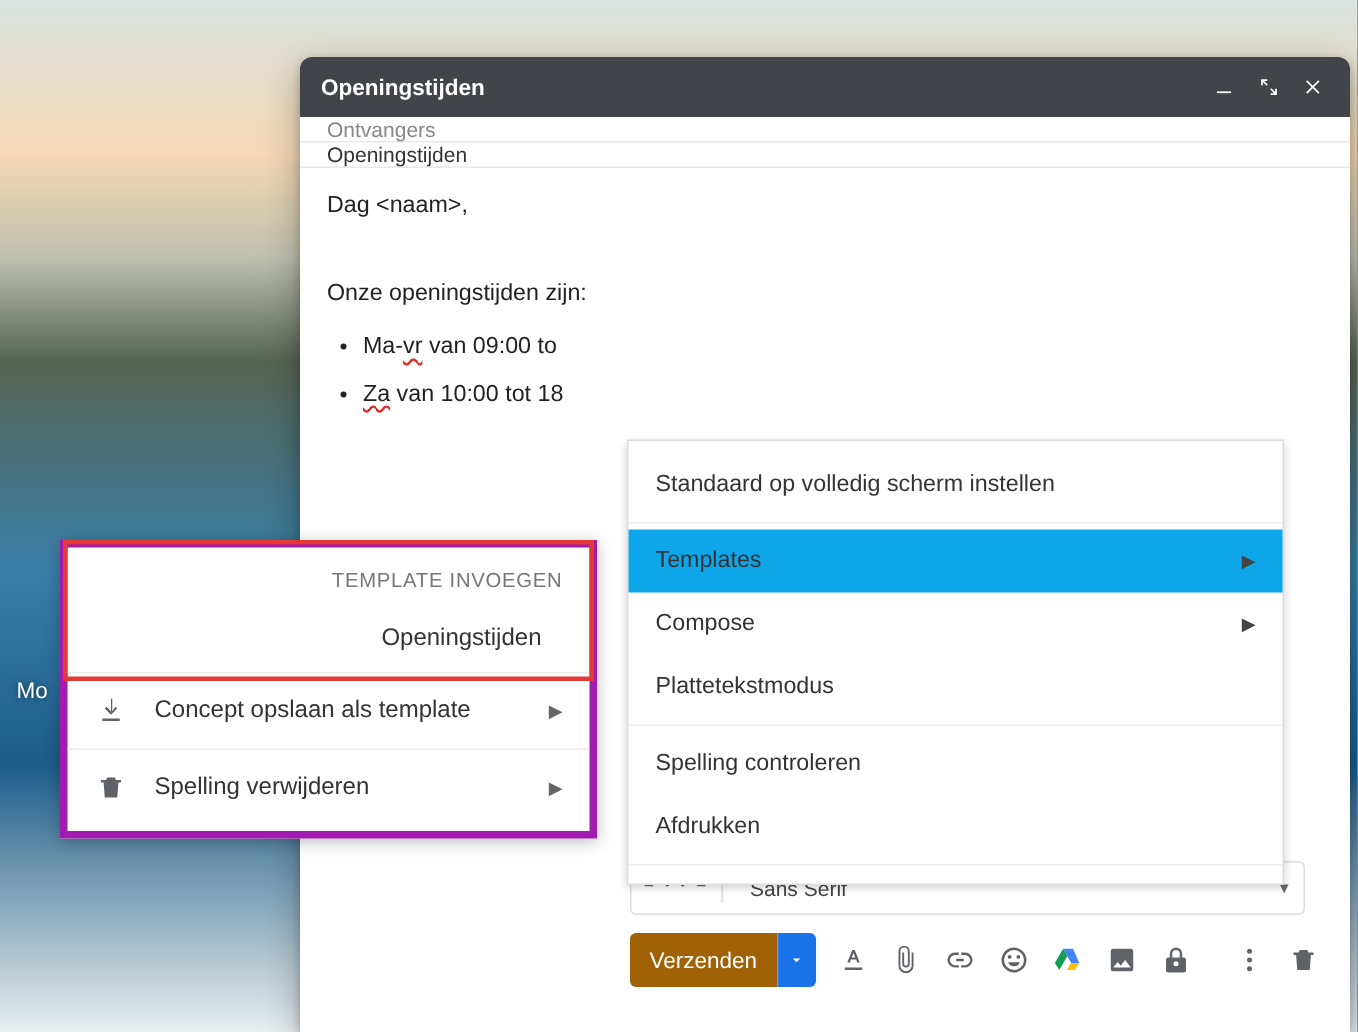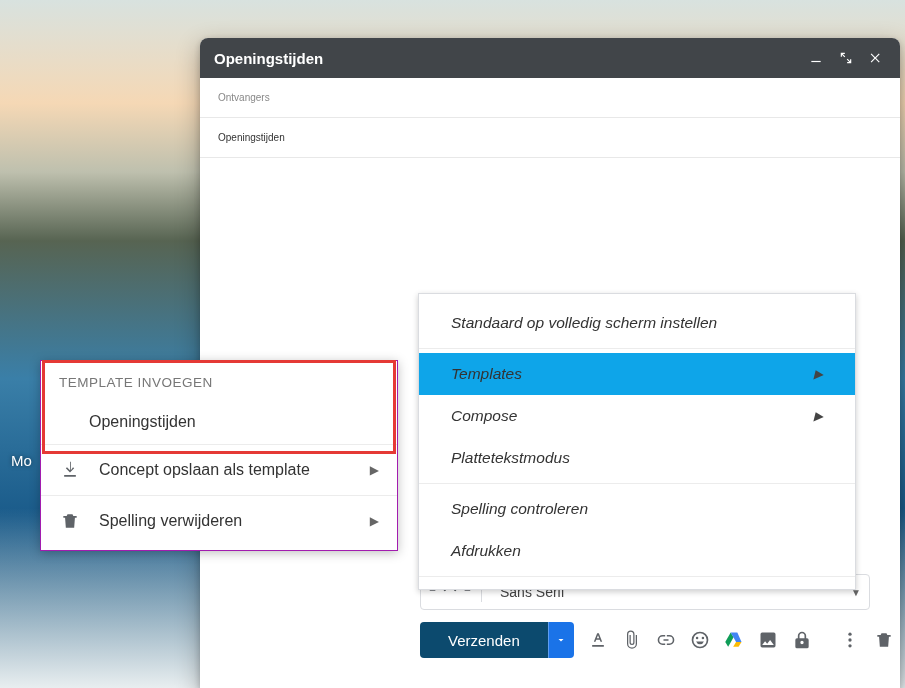--- a/index.html
+++ b/index.html
@@ -5,44 +5,44 @@
   * { box-sizing: border-box; font-family: Arial, Helvetica, sans-serif; }
   body { margin: 0; width: 905px; height: 688px; position: relative; overflow: hidden; background: #222; }
   .bg { position: absolute; inset: 0; background: linear-gradient(to bottom, #d8e2df 0%, #f5d8b5 15%, #bec0ae 25%, #576452 35%, #3a7fa8 55%, #1a5b8a 75%, #245a7a 100%); }
   .bg::after { content:""; position:absolute; bottom:0; left:0; right:0; height:180px; background: linear-gradient(to top, #e8eef0 0%, rgba(232,238,240,0) 100%); }
   .bg-text { position:absolute; left:11px; top:452px; color:#fff; font-size:15px; text-shadow:0 0 4px rgba(0,0,0,.5);}
   .compose { position: absolute; left: 200px; top: 38px; width: 700px; height: 650px; background: #fff; box-shadow: 0 8px 24px rgba(0,0,0,.3), 0 2px 6px rgba(0,0,0,.2); border-radius: 8px 8px 0 0; overflow: hidden; }
   .titlebar { background: #414549; color: #fff; height: 40px; display: flex; align-items: center; padding: 0 14px; }
   .titlebar .title { font-weight: 600; font-size: 15px; flex: 1; }
   .titlebar .icon { width: 20px; height: 20px; margin-left: 10px; cursor: pointer; display:flex;align-items:center;justify-content:center;}
   .titlebar svg { fill: #fff; width: 14px; height: 14px; }
-  .row { padding: 14px 18px; border-bottom: 1px solid #e8e8e8; font-size: 10px; color: #555; }
+  .row { padding: 0 18px; border-bottom: 1px solid #e8e8e8; font-size: 14px; color: #555; }
   .recipients { color: #888; }
   .subject { color: #333; }
   .body { padding: 10px 18px 0 18px; font-size: 15.5px; color: #222; line-height: 1.9; }
   .body ul { margin: 6px 0 0 24px; padding: 0; }
   .body li { margin-bottom: 2px; }
   .body .squiggle { text-decoration: underline wavy #d93025; text-underline-offset: 3px; }
   .format-bar { position:absolute; left:220px; right:30px; bottom:78px; height:36px; border:1px solid #dadce0; border-radius:4px; display:flex; align-items:center; padding:0 8px; gap:6px; background:#fff;}
   .format-bar .sep { width:1px; height:20px; background:#dadce0; margin:0 4px;}
   .format-bar .txt { font-size:14px; color:#444; padding:0 8px; display:flex; align-items:center; height:100%;}
   .format-bar svg{width:18px;height:18px;fill:#5f6368;}
   .send-row { position:absolute; left:220px; right:20px; bottom:28px; height:40px; display:flex; align-items:center; gap:14px;}
-  .send-btn { background:#0c4a6e; color:#fff; border:none; border-radius:4px 0 0 4px; height:36px; padding:0 28px; font-size:15px; font-weight:500; cursor:pointer;}
+  .send-btn { background:#a16207; color:#fff; border:none; border-radius:4px 0 0 4px; height:36px; padding:0 13px; font-size:15px; font-weight:500; cursor:pointer;}
   .send-caret { background:#1a73e8; color:#fff; border:none; border-left:1px solid rgba(255,255,255,.3); border-radius:0 4px 4px 0; height:36px; width:26px; cursor:pointer; display:flex;align-items:center;justify-content:center;}
   .send-caret svg{fill:#fff;width:12px;height:12px;}
   .send-row .tool-icon { width:22px; height:22px; display:flex;align-items:center;justify-content:center; cursor:pointer; color:#5f6368;}
   .send-row .tool-icon svg{width:20px;height:20px;fill:#5f6368;}
   .send-row .spacer { flex:1;}
   .more-menu { position:absolute; left:418px; top:293px; width:438px; background:#fff; border:1px solid #dadce0; box-shadow:0 2px 6px rgba(0,0,0,.2); padding:8px 0; z-index:20;}
-  .more-menu .mi { padding:12px 32px; font-size:15.5px; color:#333; display:flex; align-items:center; cursor:pointer;font-style:italic;}
+  .more-menu .mi { padding:12px 18px; font-size:15.5px; color:#333; display:flex; align-items:center; cursor:pointer;}
   .more-menu .mi.hover { background:#0ea5e9;}
   .more-menu .mi .arrow { margin-left:auto; font-size:12px; color:#444;}
   .more-menu hr { border:none; border-top:1px solid #ececec; margin:4px 0;}
-  .templates-submenu { position:absolute; left:40px; top:360px; width:358px; background:#fff; border:1px solid #a21caf; box-shadow:0 2px 10px rgba(0,0,0,.25); z-index:30; padding-bottom:4px;}
+  .templates-submenu { position:absolute; left:40px; top:360px; width:358px; background:#fff; border:5px solid #a21caf; box-shadow:0 2px 10px rgba(0,0,0,.25); z-index:30; padding-bottom:4px;text-align:right;}
   .templates-submenu .header { padding:14px 18px 10px 18px; font-size:13.5px; color:#777; letter-spacing:.5px;}
   .templates-submenu .tm-item { padding:13px 32px 13px 48px; font-size:16px; color:#333; cursor:pointer;}
   .templates-submenu .tm-action { padding:14px 18px 14px 18px; font-size:16px; color:#333; display:flex; align-items:center; border-top:1px solid #ececec; cursor:pointer;}
   .templates-submenu .tm-action .ic{width:22px;height:22px;margin-right:18px;display:flex;align-items:center;justify-content:center;}
   .templates-submenu .tm-action .ic svg{width:20px;height:20px;fill:#5f6368;}
   .templates-submenu .tm-action .arrow{margin-left:auto;font-size:12px;color:#666;}
   .red-box { position:absolute; left:42px; top:360px; width:354px; height:94px; border:3px solid #e53935; z-index:31; pointer-events:none;}
   .format-right-caret{margin-left:auto;font-size:10px;color:#666;}
 </style>
 </head>
@@ -65,20 +65,29 @@
         </svg>
       </span>
     <span class="icon">
         <svg viewBox="0 0 24 24">
           <path d="M18.3 5.7L12 12l6.3 6.3-1.4 1.4L10.6 13.4 4.3 19.7l-1.4-1.4L9.2 12 2.9 5.7l1.4-1.4L10.6 10.6 16.9 4.3z"></path>
         </svg>
       </span>
   </div>
   <div class="row recipients">Ontvangers</div>
   <div class="row subject">Openingstijden</div>
+  <div class="body">
+    <div>Dag &lt;naam&gt;,</div>
+    <br>
+    <div>Onze openingstijden zijn:</div>
+    <ul>
+      <li><span>Ma-</span><span class="squiggle">vr</span><span> van 09:00 to</span></li>
+      <li><span class="squiggle">Za</span><span> van 10:00 tot 18</span></li>
+    </ul>
+  </div>
 
   <div class="format-bar">
     <span class="tool-icon"><svg viewBox="0 0 24 24">
           <path d="M12 5c-3 0-5.7 1.2-7.7 3.1L1 5v8h8L6 10c1.5-1.5 3.6-2.5 6-2.5 3.9 0 7.2 2.5 8.4 6l2.4-.8C21.3 8.2 17 5 12 5z"></path>
         </svg></span>
     <span class="tool-icon"><svg viewBox="0 0 24 24">
           <path d="M12 5c3 0 5.7 1.2 7.7 3.1L23 5v8h-8l3-3c-1.5-1.5-3.6-2.5-6-2.5-3.9 0-7.2 2.5-8.4 6l-2.4-.8C2.7 8.2 7 5 12 5z"></path>
         </svg></span>
     <span class="sep"></span>
     <span class="txt">

